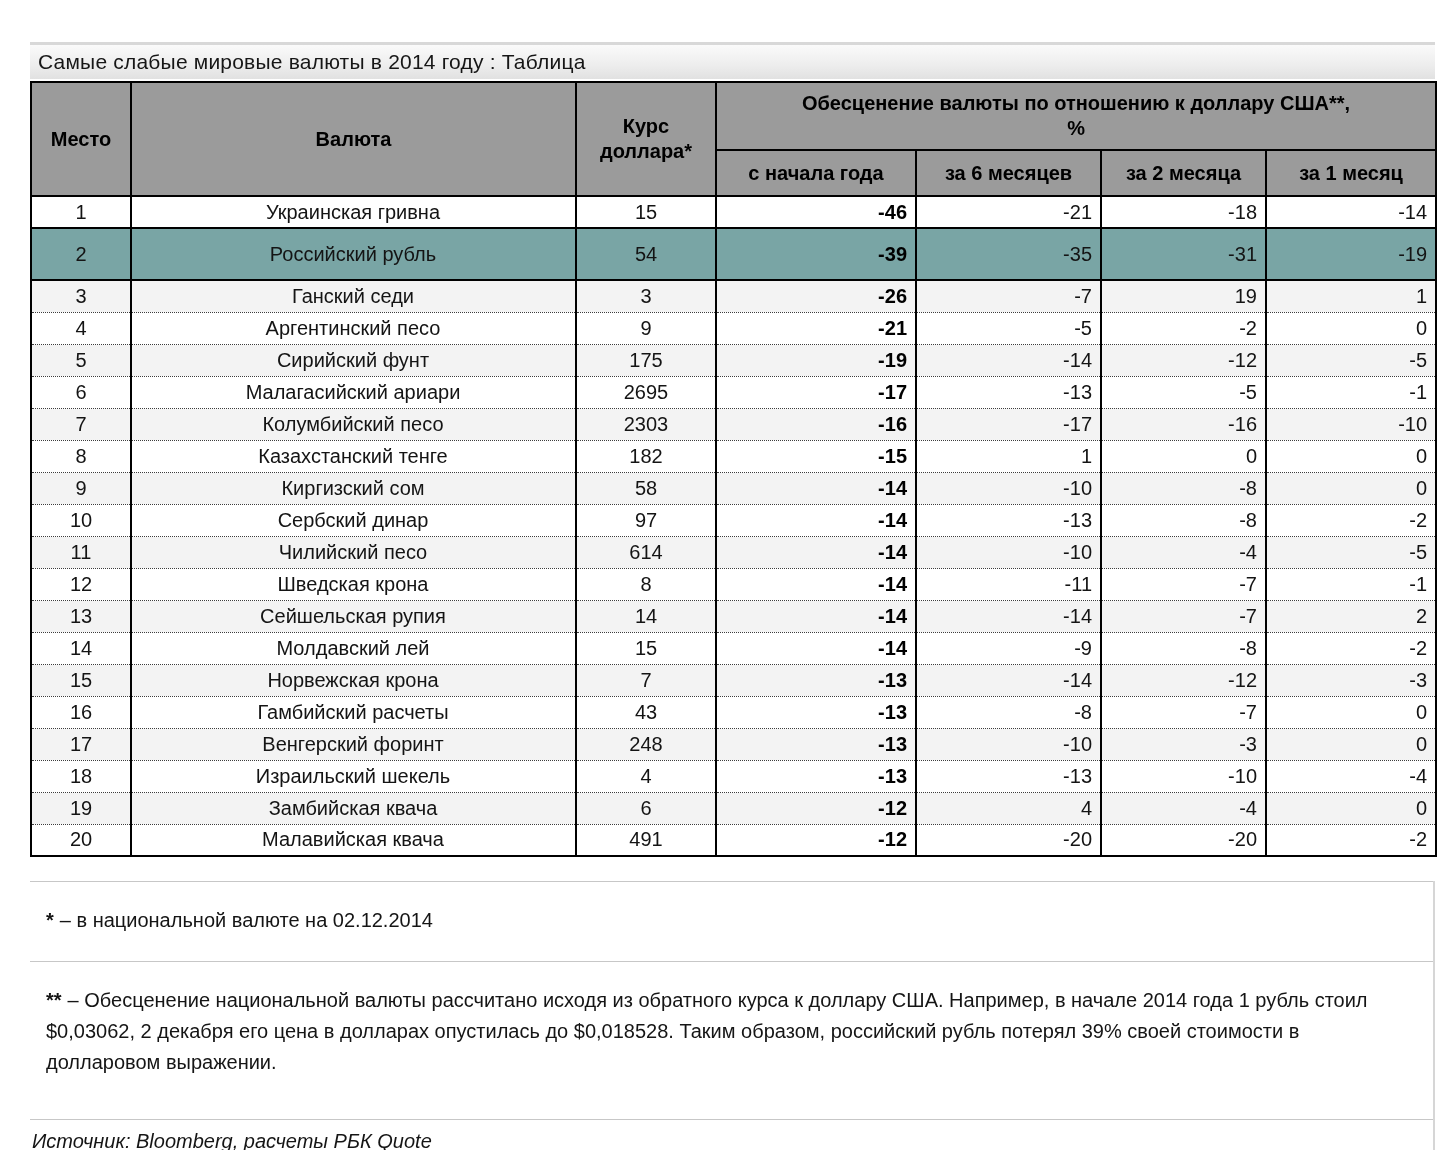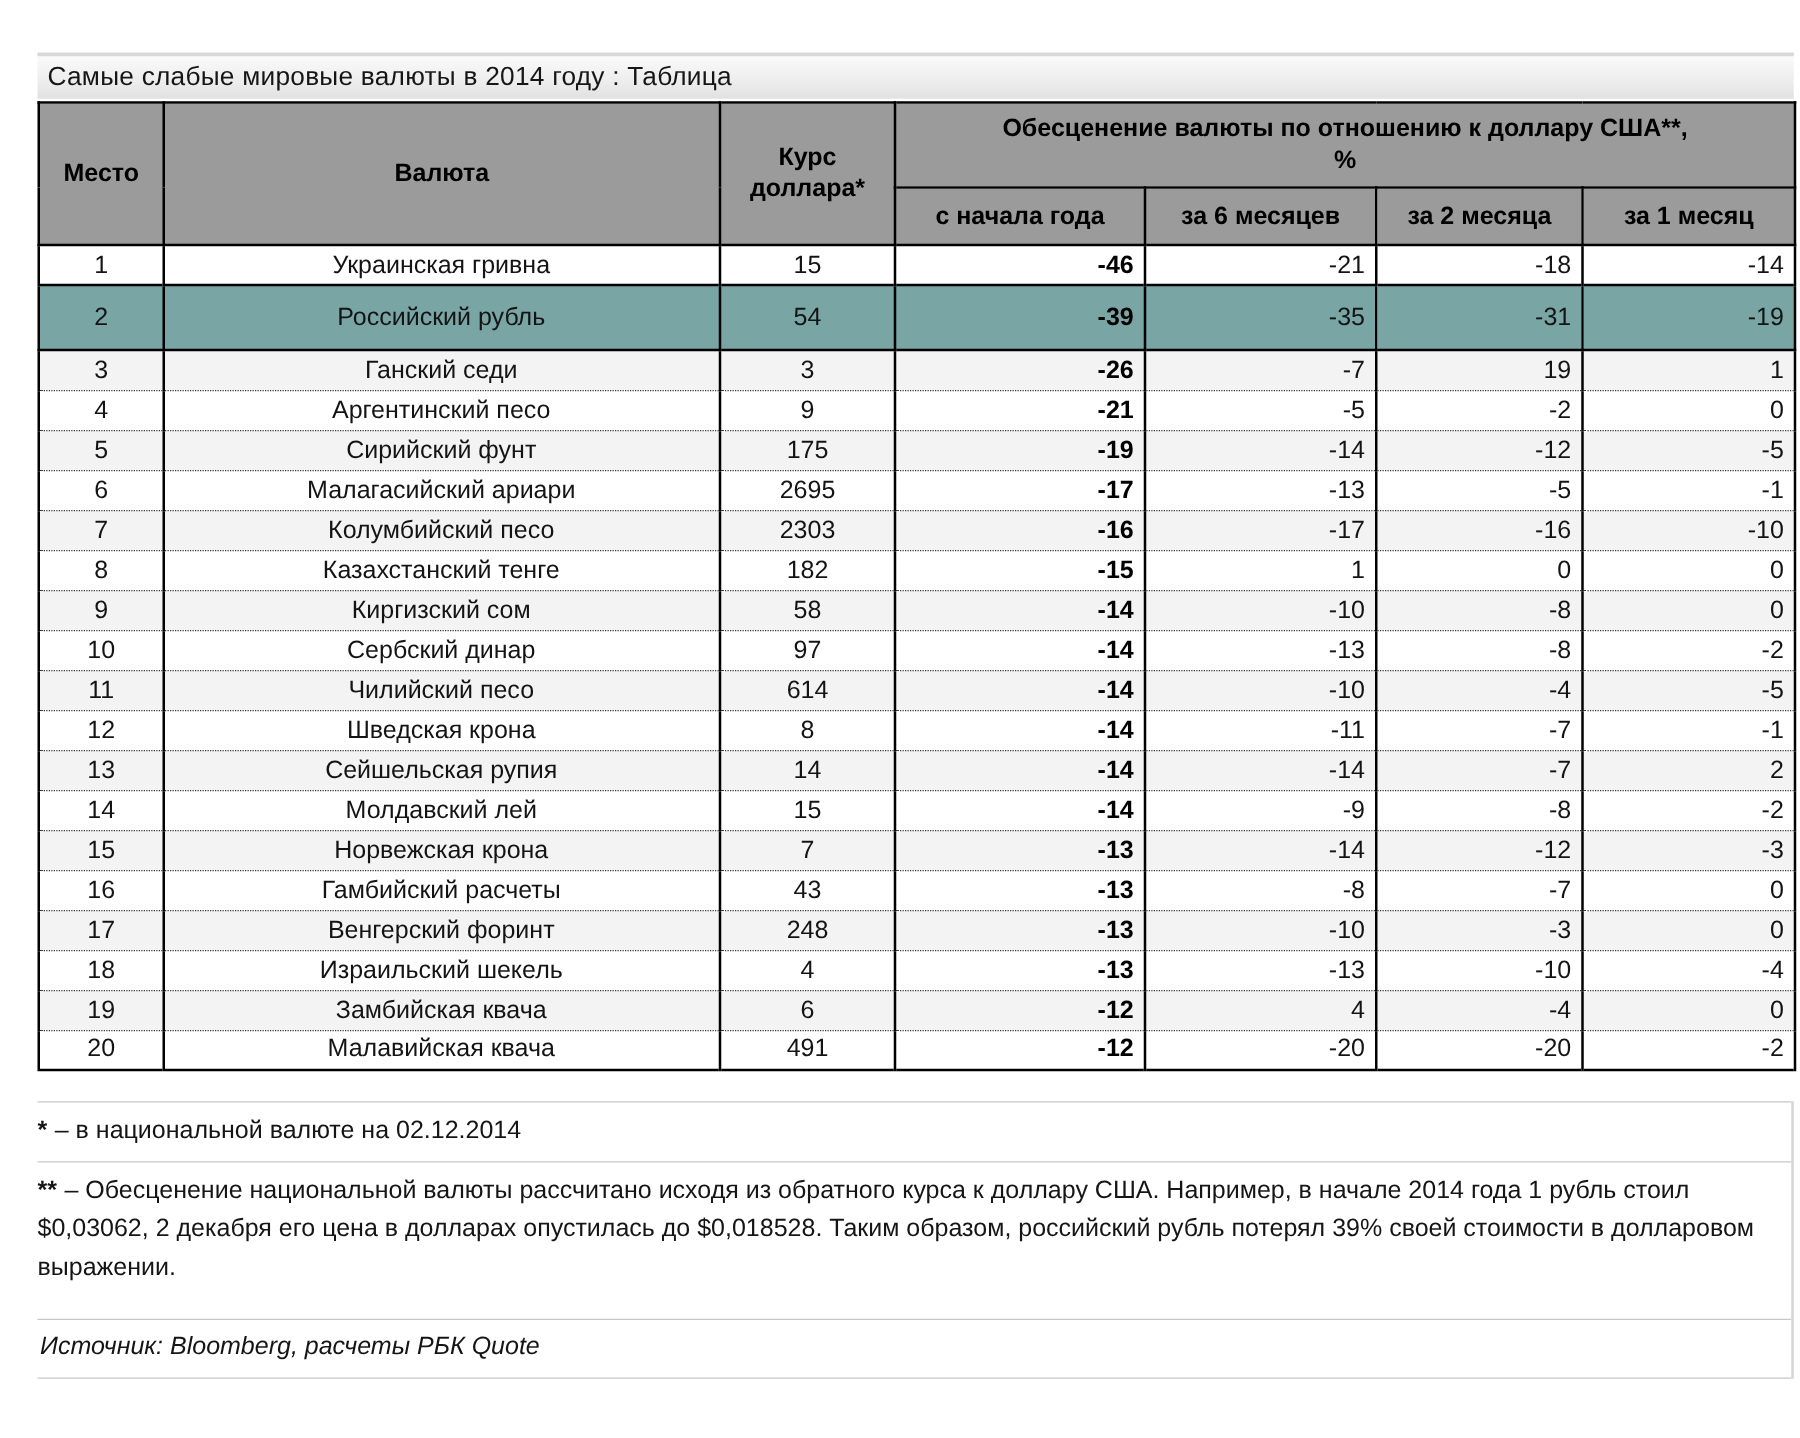--- a/index.html
+++ b/index.html
@@ -66,21 +66,21 @@
   td.td-currency { text-align: center; padding-left: 5px; }
   td.td-rate { text-align: center; }
   td.td-ytd { text-align: right; padding-right: 8px; color: #000000; font-weight: bold; }
   td.td-num { text-align: right; padding-right: 8px; }
   table.main { border: 2px solid #000; }
 
   
   .footer { width: 1405px; margin-top: 24px; border-right: 2px solid #d6d6d6; }
   .rule { border: 0; border-top: 1px solid #c7c7c7; margin: 0; }
   .note {
-    margin: 0; padding: 7px 10px 9px 0;
+    margin: 16px; padding: 7px 10px 9px 0;
     font-size: 20px; line-height: 31px; color: #151515;
   }
   .marker { font-weight: bold; }
   .note .txt { margin-left: 6px; }
   .gap { height: 16px; }
   .source {
     margin: 0; padding: 10px 0 13px 2px;
     font-size: 20px; font-style: italic; color: #151515;
   }
 </style>

